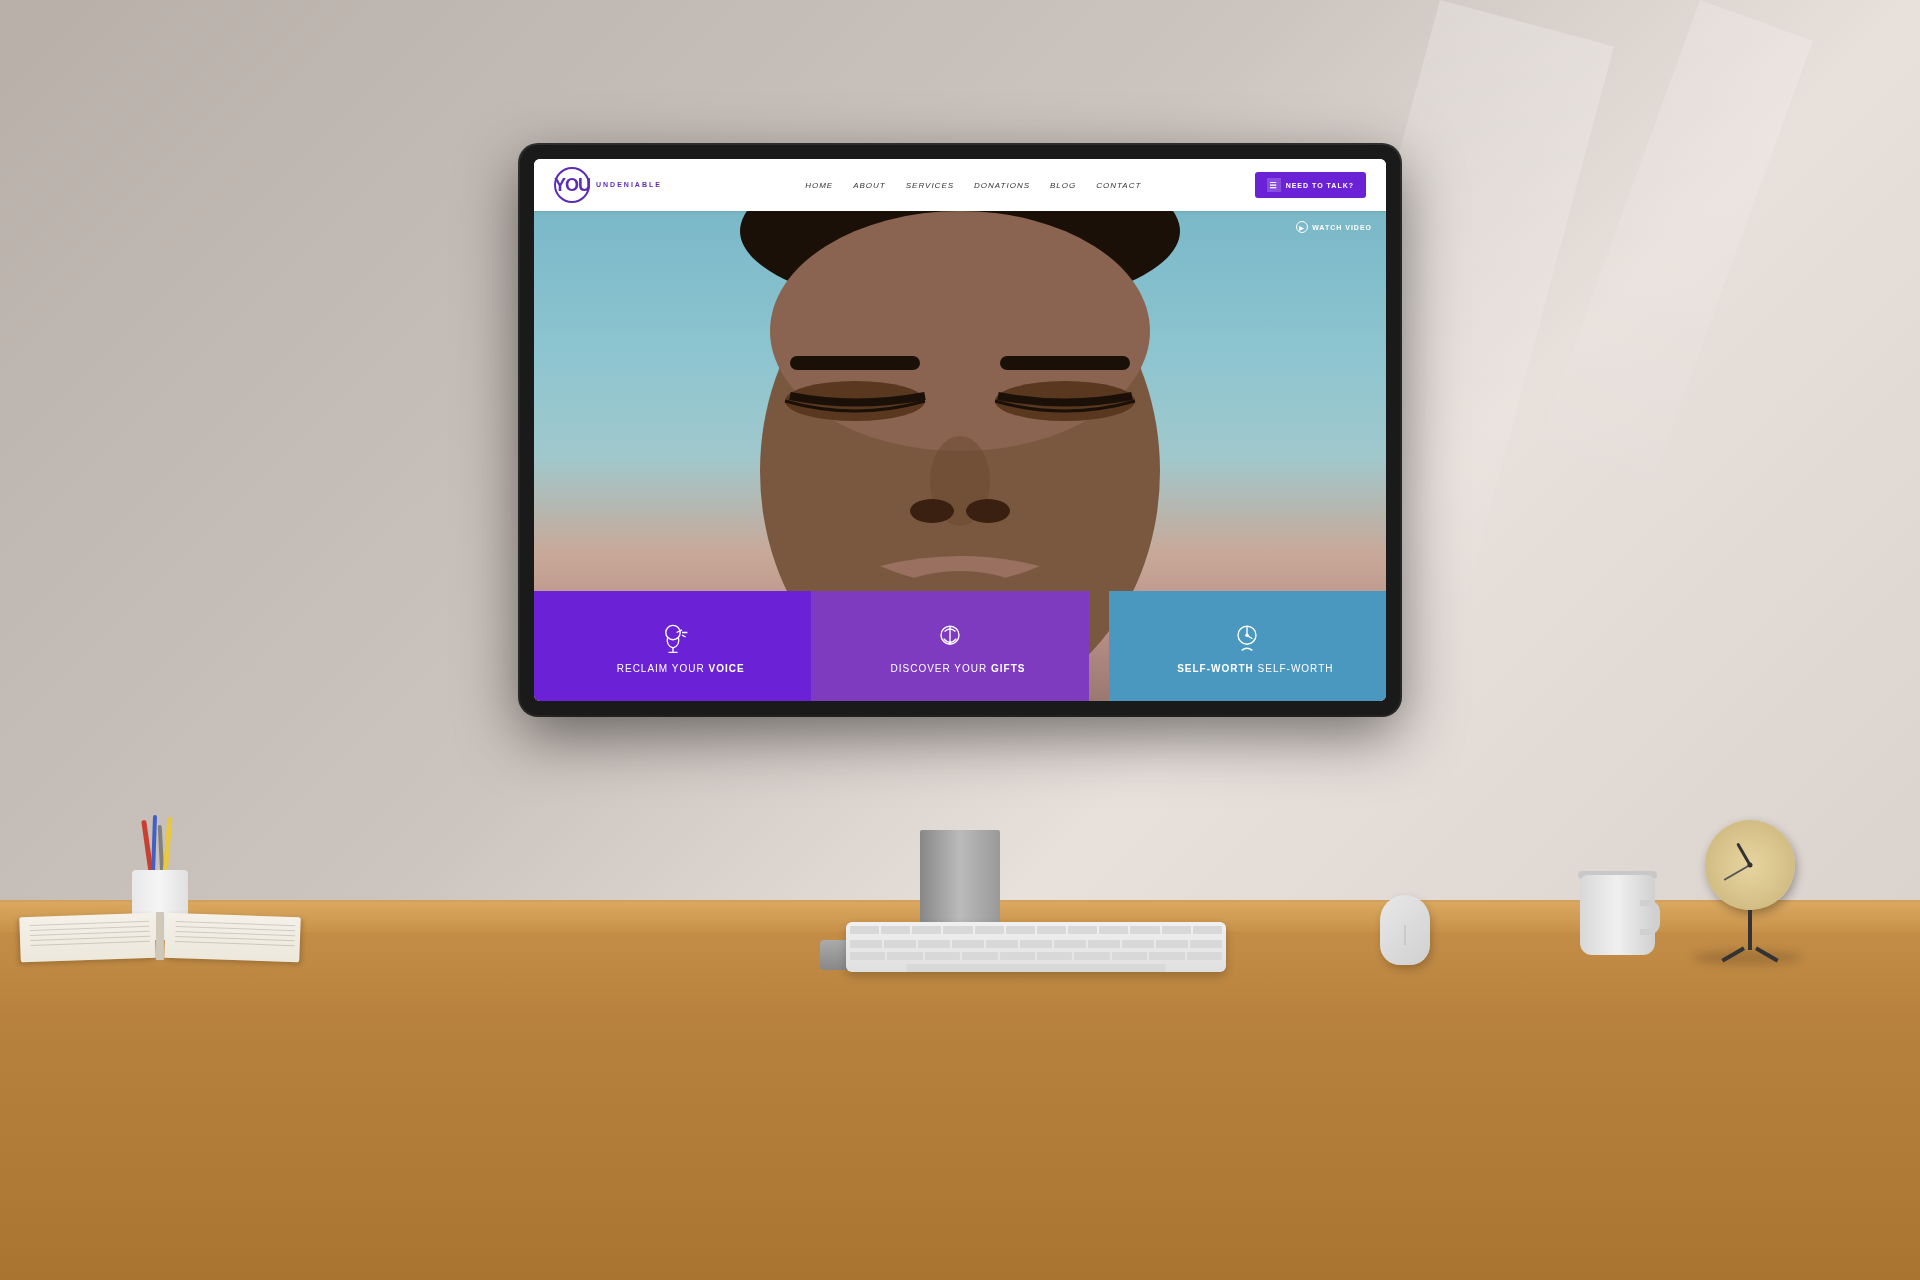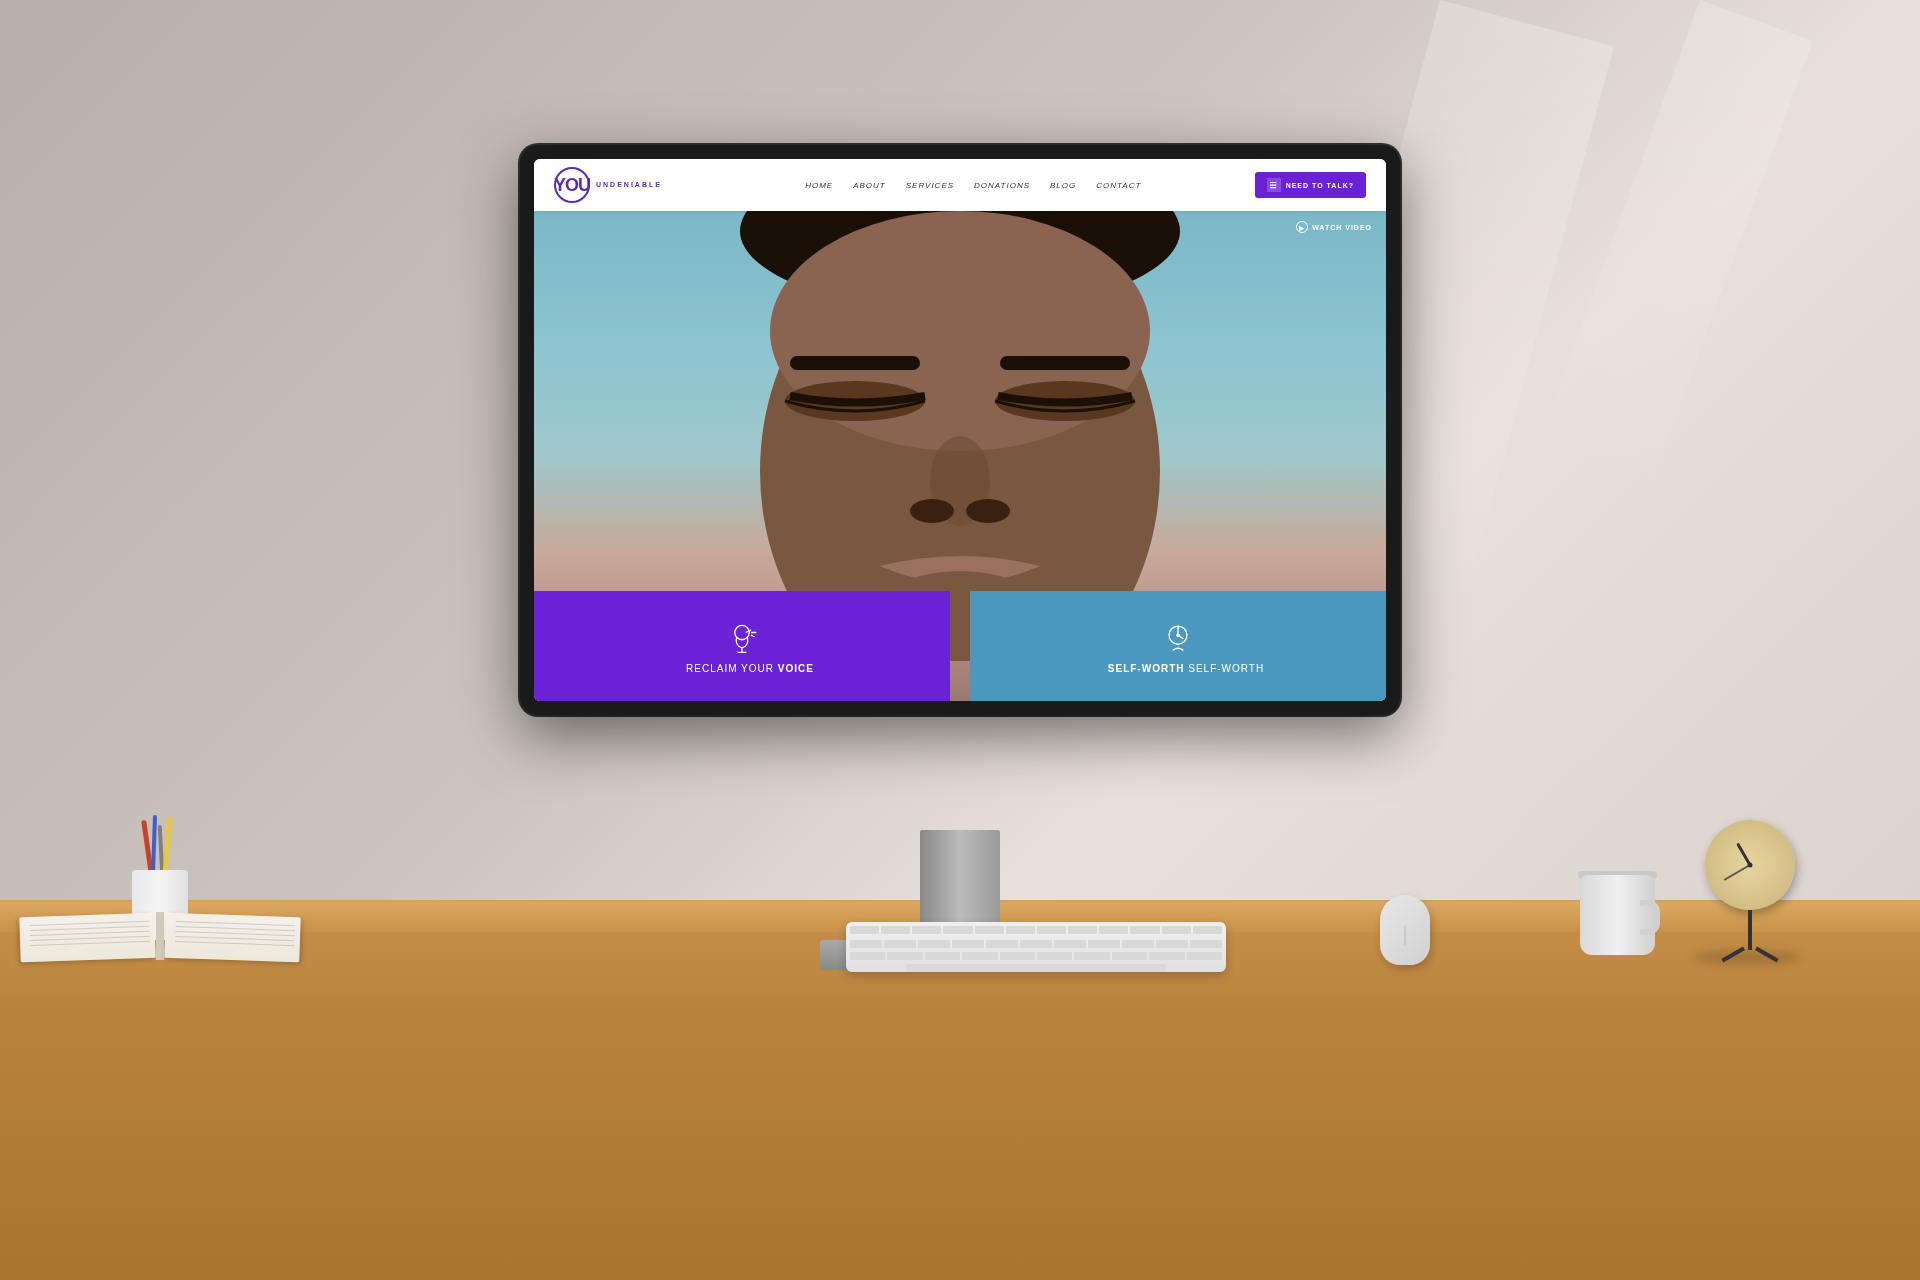--- a/index.html
+++ b/index.html
@@ -659,20 +659,31 @@
           <div class="service-card card-1">
             <svg class="card-icon" viewBox="0 0 40 40" xmlns="http://www.w3.org/2000/svg">
               <circle cx="20" cy="15" r="8" stroke="white" stroke-width="1.5" fill="none"></circle>
               <path d="M14,20 Q12,30 20,32 Q28,30 26,20" stroke="white" stroke-width="1.5" fill="none"></path>
               <path d="M24,15 L30,12 M30,15 L36,15 M30,18 L34,20" stroke="white" stroke-width="1.5"></path>
               <line x1="20" y1="32" x2="20" y2="37" stroke="white" stroke-width="1.5"></line>
               <line x1="15" y1="37" x2="25" y2="37" stroke="white" stroke-width="1.5"></line>
             </svg>
             <div class="card-label">
               RECLAIM YOUR <strong>VOICE</strong>
+            </div>
+          </div>
+          <div class="service-card card-2">
+            <svg class="card-icon" viewBox="0 0 40 40" xmlns="http://www.w3.org/2000/svg">
+              <circle cx="20" cy="18" r="10" stroke="white" stroke-width="1.5" fill="none"></circle>
+              <path d="M14,14 Q20,8 26,14" stroke="white" stroke-width="1.5" fill="none"></path>
+              <path d="M13,22 Q20,30 27,22" stroke="white" stroke-width="1.5" fill="none"></path>
+              <line x1="20" y1="8" x2="20" y2="28" stroke="white" stroke-width="1.5"></line>
+            </svg>
+            <div class="card-label">
+              DISCOVER YOUR <strong>GIFTS</strong>
             </div>
           </div>
           <div class="service-card card-3">
             <svg class="card-icon" viewBox="0 0 40 40" xmlns="http://www.w3.org/2000/svg">
               <circle cx="20" cy="18" r="10" stroke="white" stroke-width="1.5" fill="none"></circle>
               <line x1="20" y1="8" x2="20" y2="18" stroke="white" stroke-width="1.5"></line>
               <line x1="20" y1="18" x2="26" y2="22" stroke="white" stroke-width="1.5"></line>
               <circle cx="20" cy="18" r="2" fill="white"></circle>
               <path d="M14,35 Q20,30 26,35" stroke="white" stroke-width="1.5" fill="none"></path>
             </svg>

